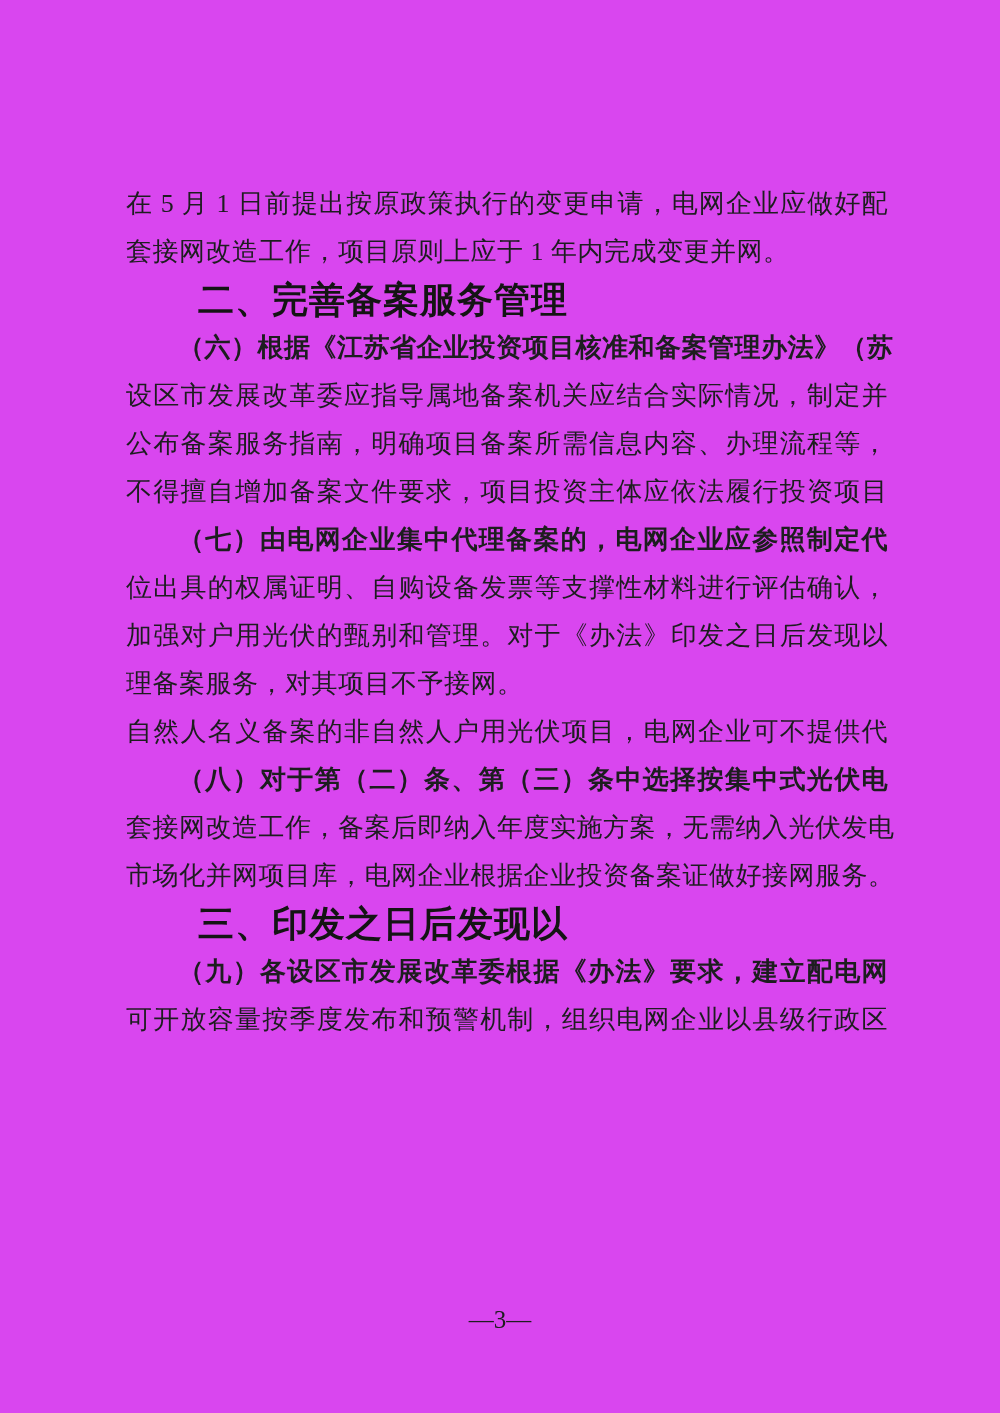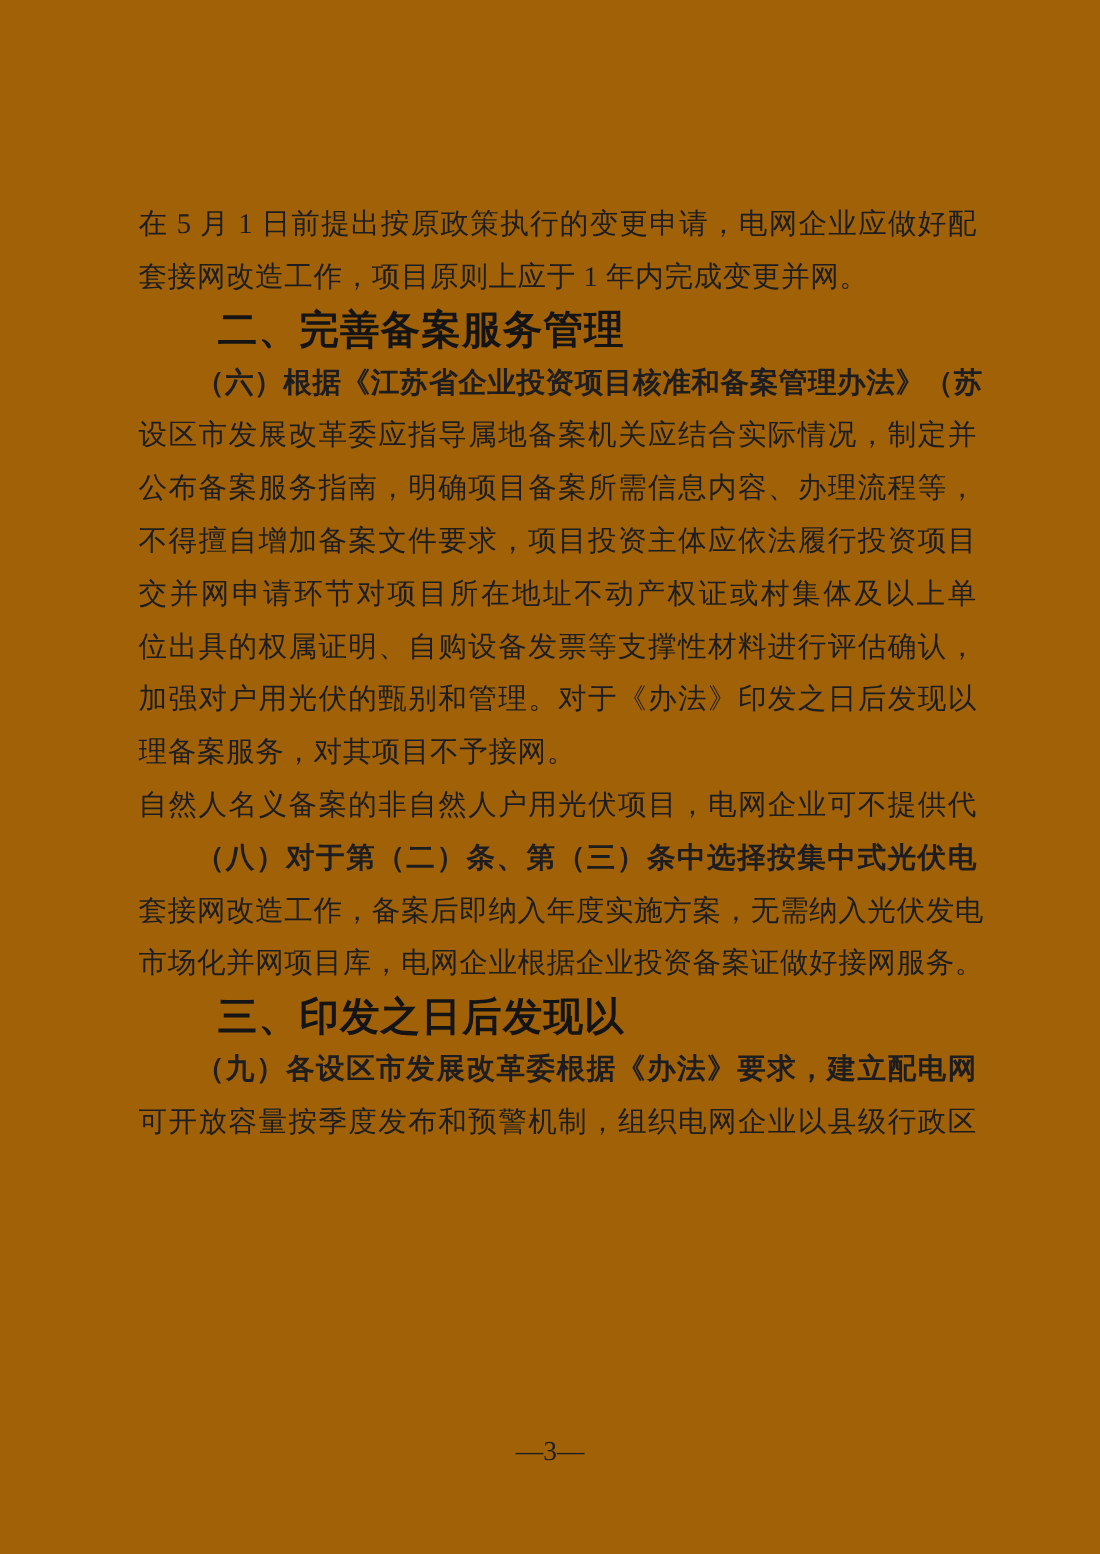--- a/index.html
+++ b/index.html
@@ -5,21 +5,21 @@
   html, body {
     margin: 0;
     padding: 0;
     background: #e8e8e8;
   }
   .page {
     position: relative;
     width: 1000px;
     height: 1413px;
     margin: 0 auto;
-    background: #a16207;
+    background: #d946ef;
     overflow: hidden;
   }
   .doc-body {
     position: absolute;
     left: 126px;
     top: 180px;
     width: 762px;
   }
   .line {
     height: 48px;
@@ -64,21 +64,21 @@
 
 <div class="page">
   <div class="doc-body" id="doc-body">
       <div class="line justify">在 5 月 1 日前提出按原政策执行的变更申请，电网企业应做好配</div>
       <div class="line">套接网改造工作，项目原则上应于 1 年内完成变更并网。</div>
       <div class="line heading indent">二、完善备案服务管理</div>
       <div class="line indent justify">（六）根据《江苏省企业投资项目核准和备案管理办法》（苏</div>
       <div class="line justify">设区市发展改革委应指导属地备案机关应结合实际情况，制定并</div>
       <div class="line justify">公布备案服务指南，明确项目备案所需信息内容、办理流程等，</div>
       <div class="line justify">不得擅自增加备案文件要求，项目投资主体应依法履行投资项目</div>
-      <div class="line justify">交并网申请环节对项目所在地址不动产权证或村集体及以上单</div>
+      <div class="line indent justify">（七）由电网企业集中代理备案的，电网企业应参照制定代</div>
       <div class="line justify">位出具的权属证明、自购设备发票等支撑性材料进行评估确认，</div>
       <div class="line justify">加强对户用光伏的甄别和管理。对于《办法》印发之日后发现以</div>
       <div class="line">理备案服务，对其项目不予接网。</div>
       <div class="line justify">自然人名义备案的非自然人户用光伏项目，电网企业可不提供代</div>
       <div class="line indent justify">（八）对于第（二）条、第（三）条中选择按集中式光伏电</div>
       <div class="line justify">套接网改造工作，备案后即纳入年度实施方案，无需纳入光伏发电</div>
       <div class="line">市场化并网项目库，电网企业根据企业投资备案证做好接网服务。</div>
       <div class="line heading indent">三、印发之日后发现以</div>
       <div class="line indent justify">（九）各设区市发展改革委根据《办法》要求，建立配电网</div>
       <div class="line justify">可开放容量按季度发布和预警机制，组织电网企业以县级行政区</div>

